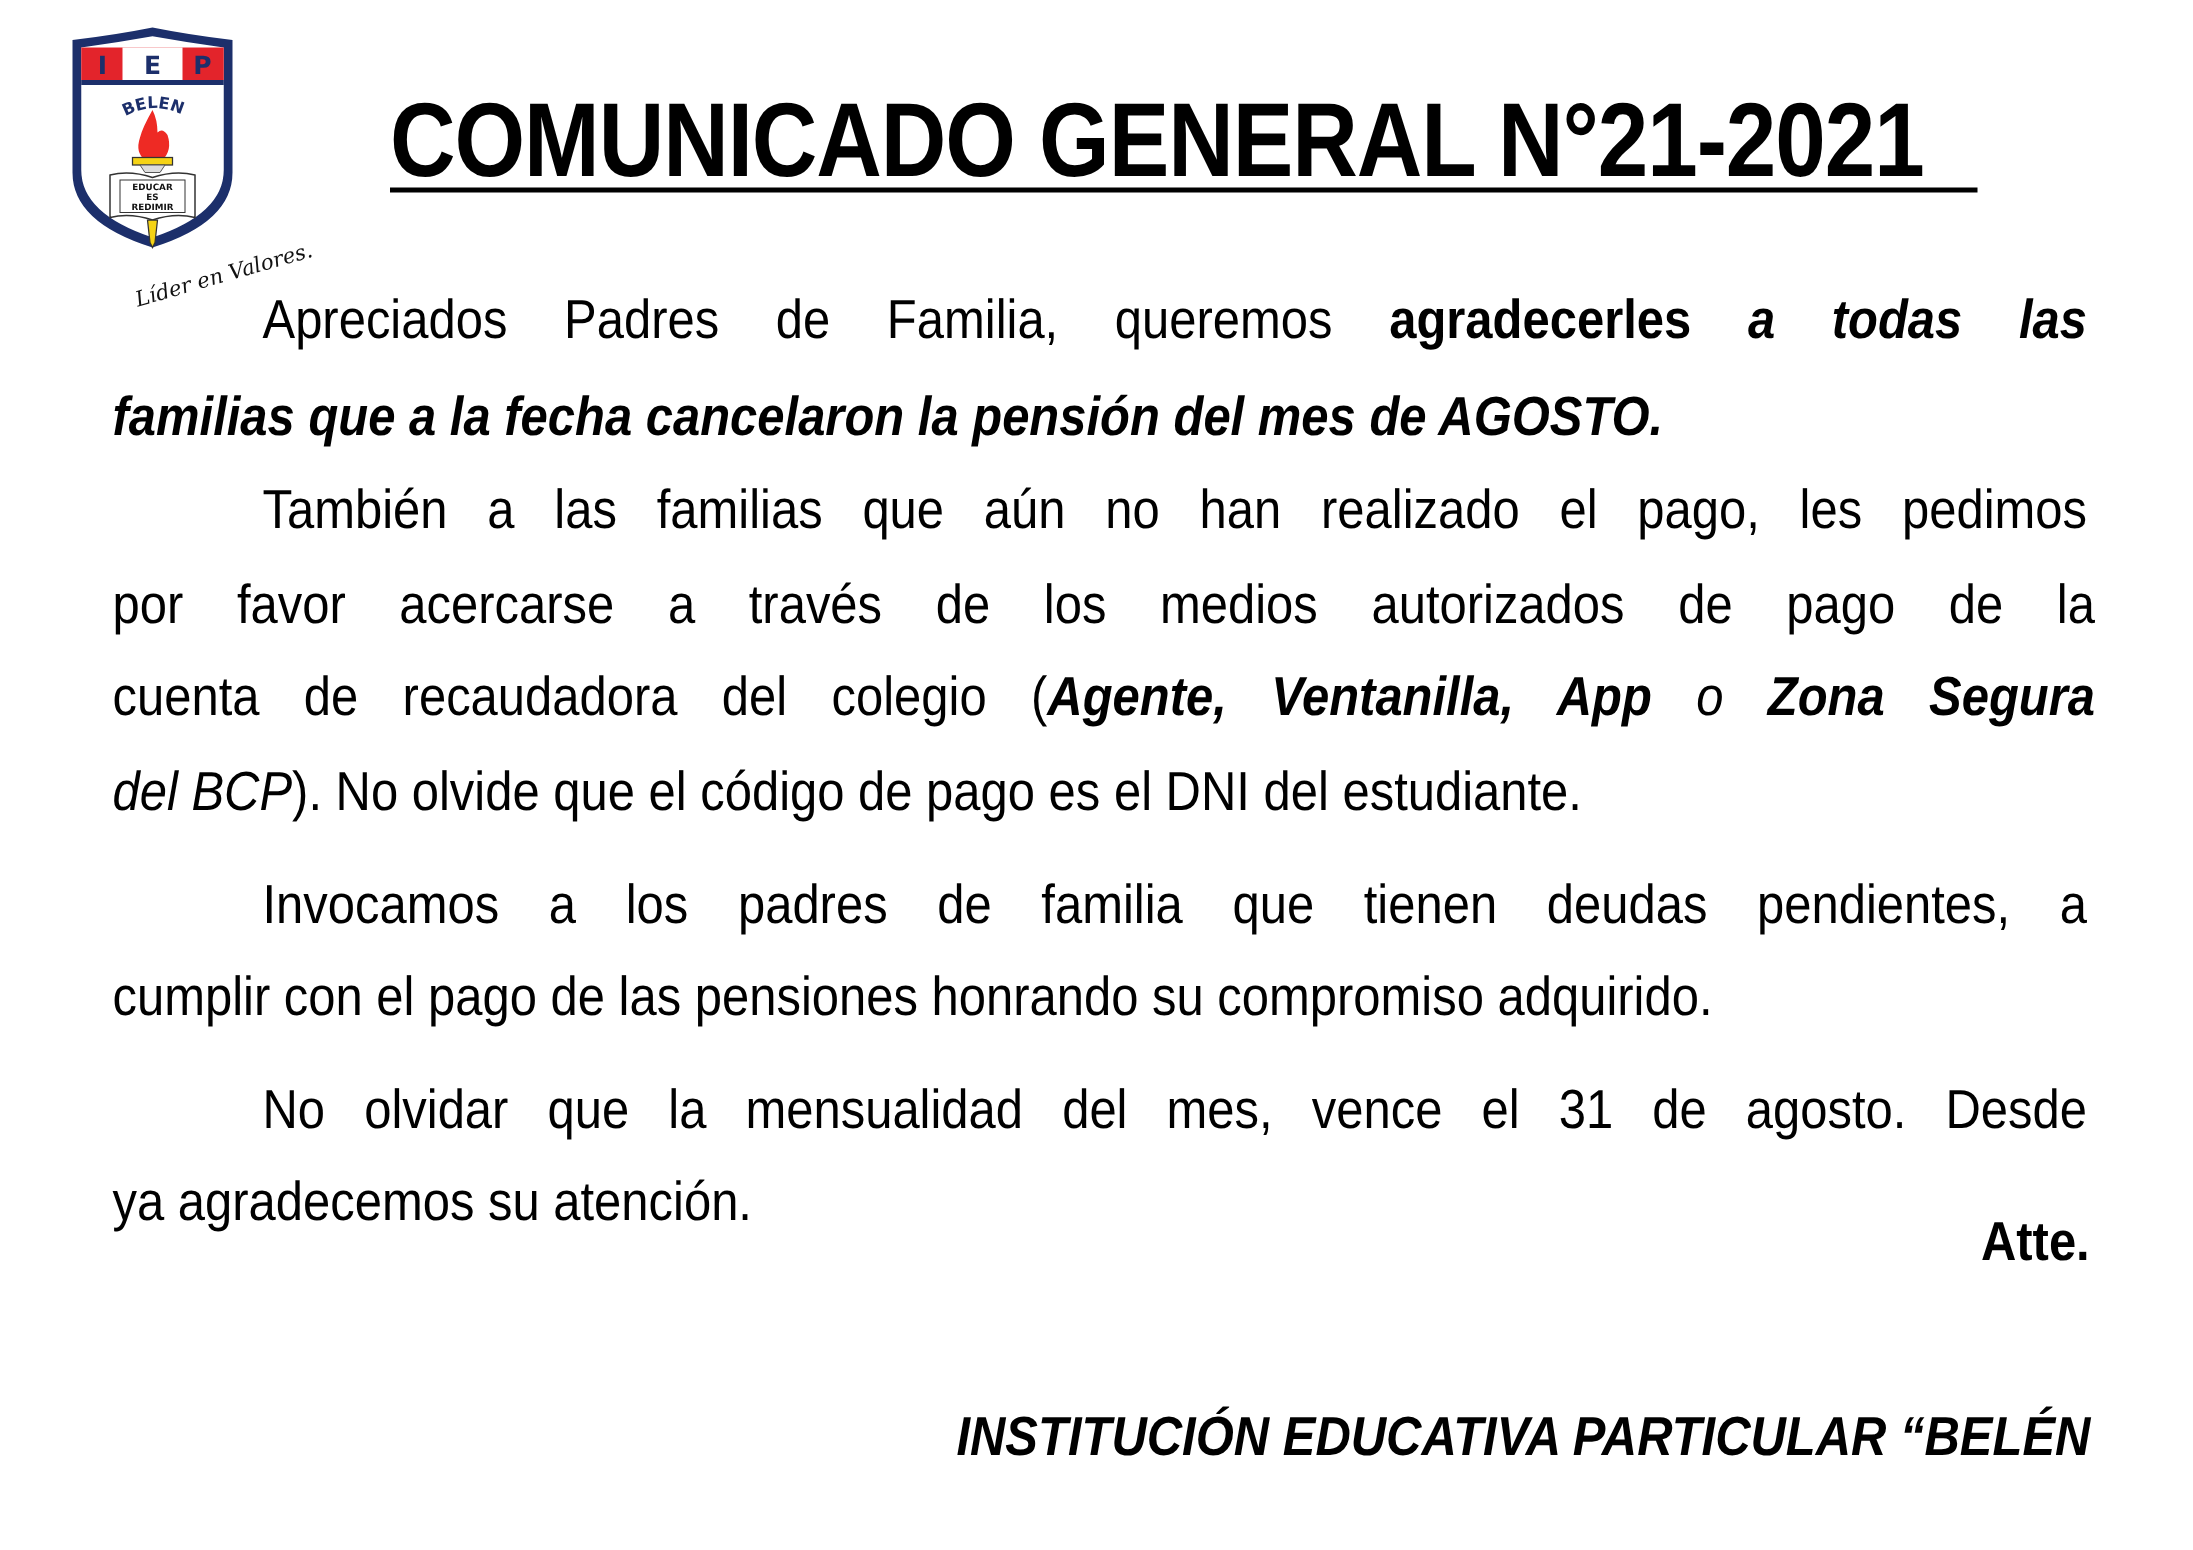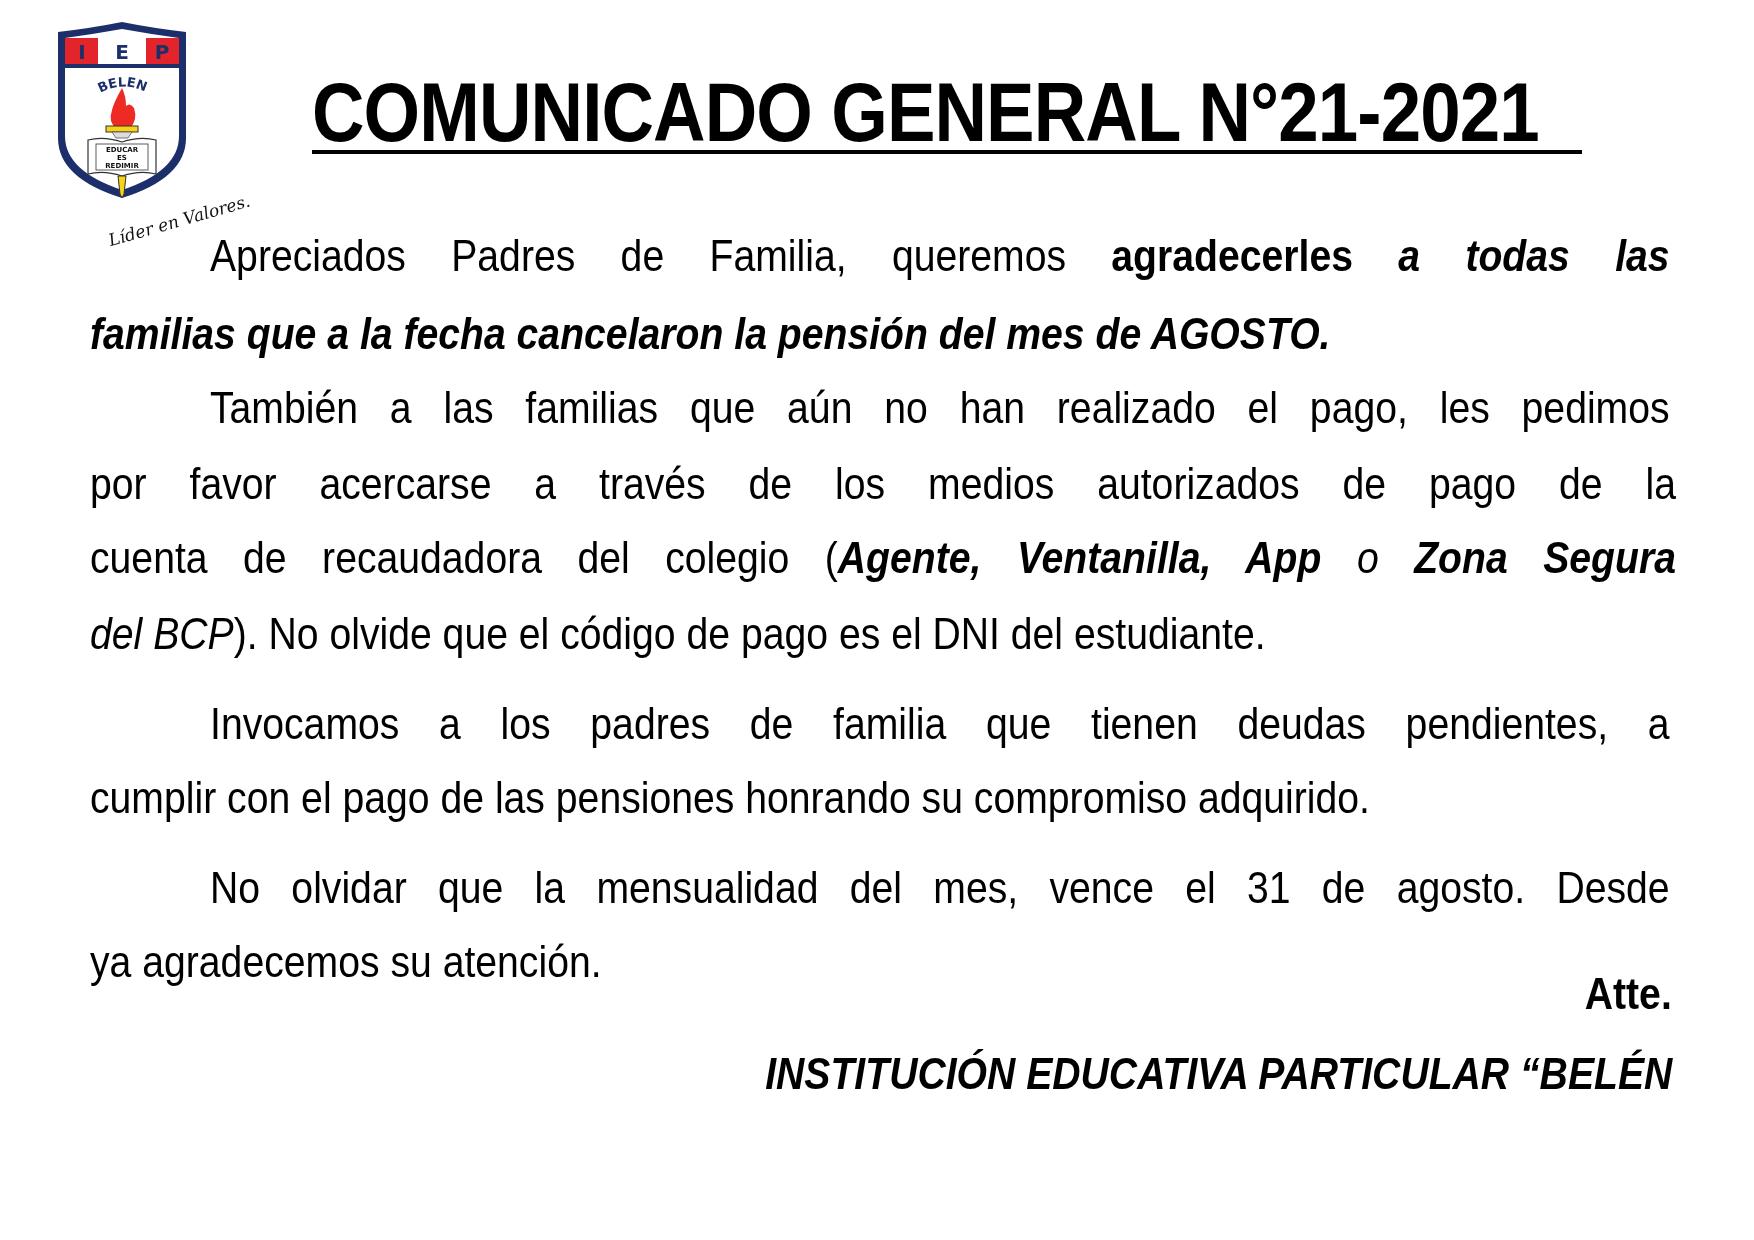--- a/index.html
+++ b/index.html
@@ -112,15 +112,15 @@
 <div class="line indent just" style="top:858px; width:1660px;">
   <span class="inner" style="width:1640px;">No olvidar que la mensualidad del mes, vence el 31 de agosto. Desde</span>
 </div>
 <div class="line" style="top:932px; width:1700px;">
   <span class="inner">ya agradecemos su atención.</span>
 </div>
 
 <div class="sig" style="top:964px;">
   <span class="inner">Atte.</span>
 </div>
-<div class="sig" style="top:1044px;">
+<div class="sig" style="top:1120px;">
   <span class="inner" style="font-style:italic;">INSTITUCIÓN EDUCATIVA PARTICULAR “BELÉN</span>
 </div>
 
 </body></html>

